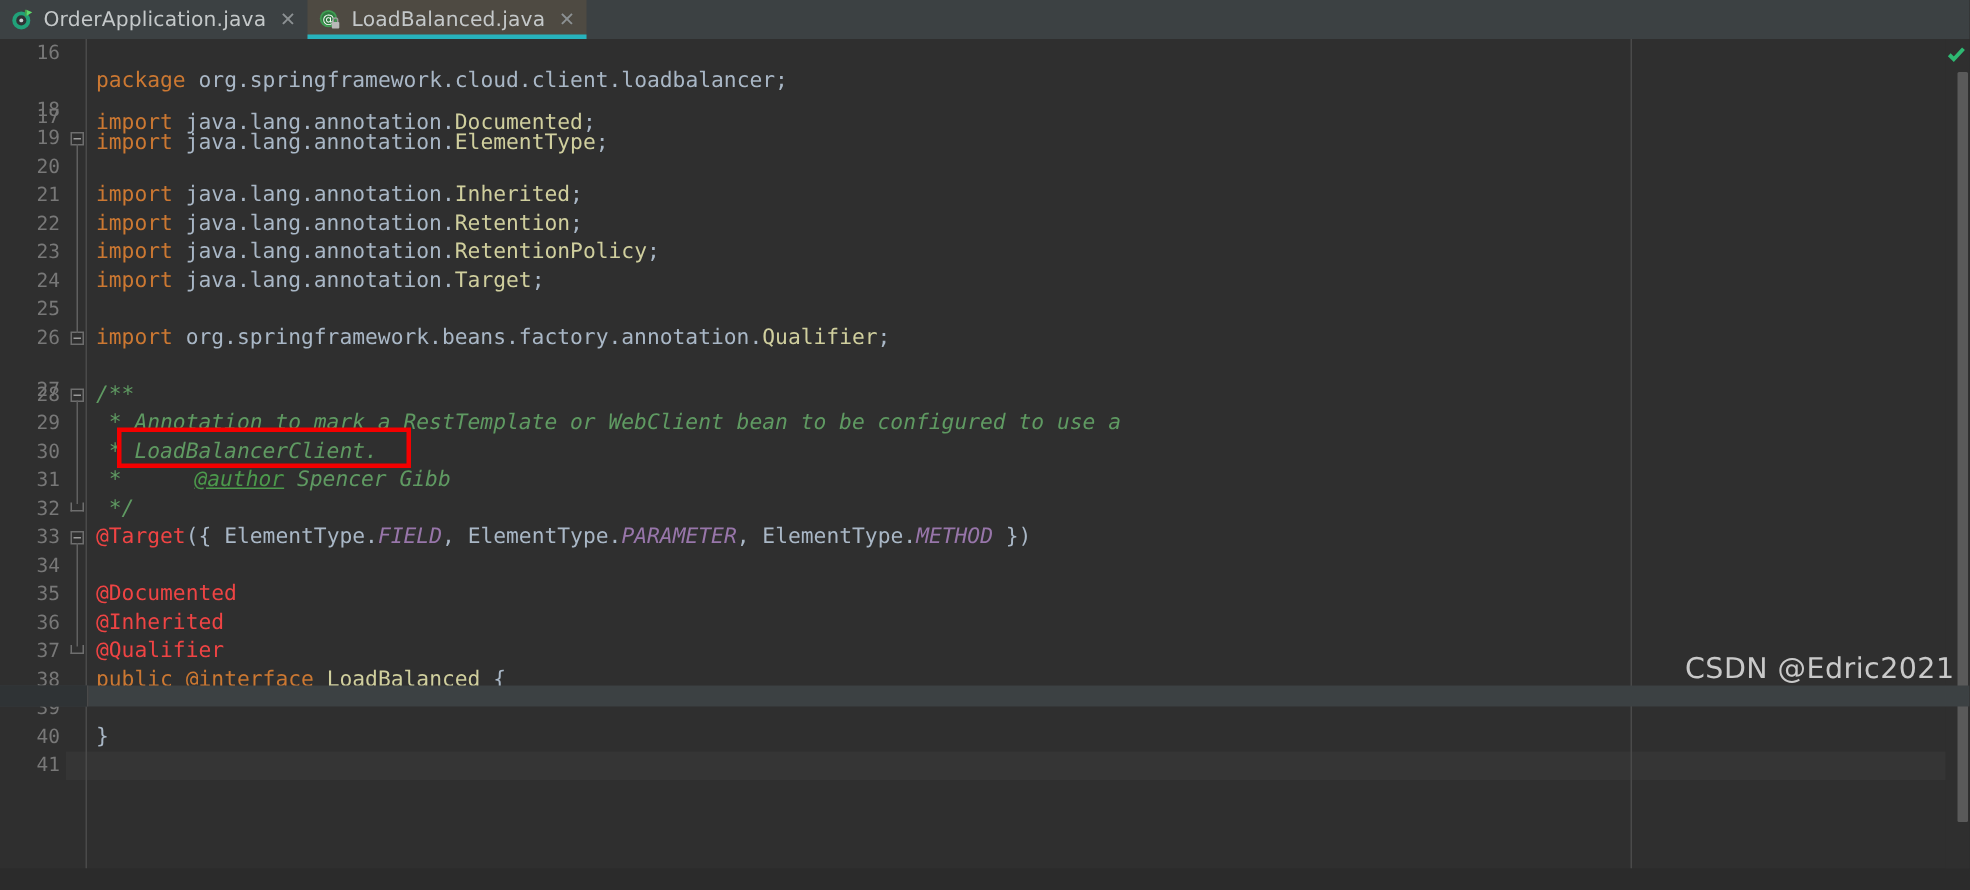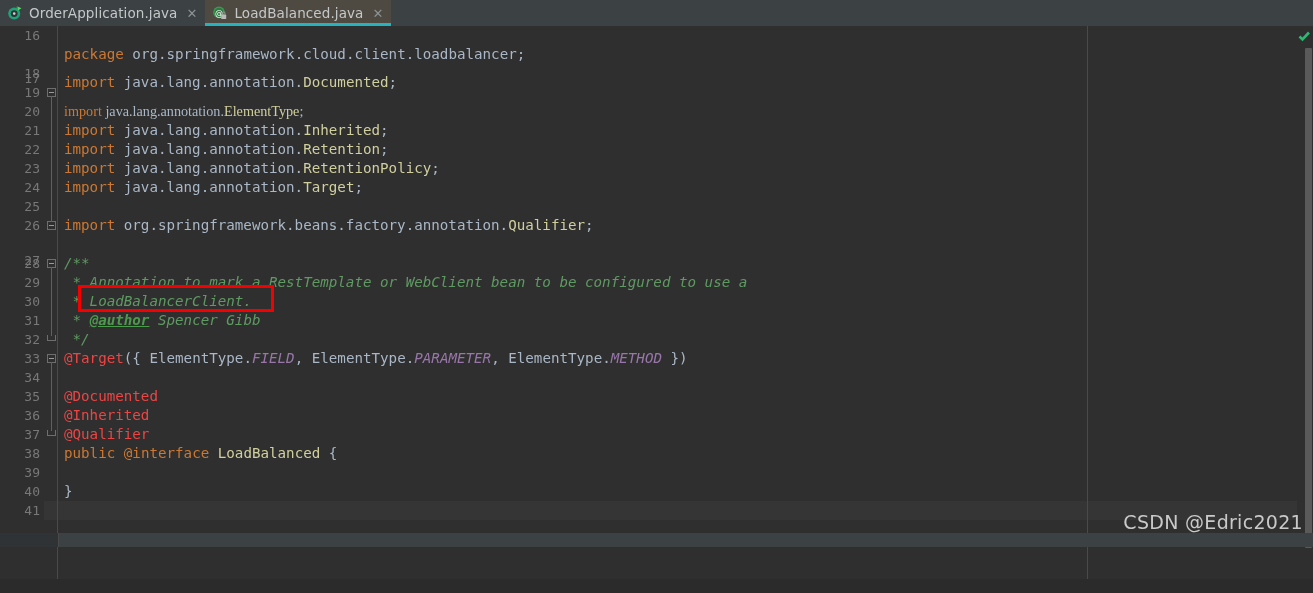--- a/index.html
+++ b/index.html
@@ -10,21 +10,21 @@
   body {
     width: 1313px;
     height: 593px;
     overflow: hidden;
     font-family: "DejaVu Sans Mono", monospace;
   }
 
   #app {
     position: relative;
     width: 1313px;
-    height: 547px;
+    height: 471px;
     background: #2f2f2f;
   }
 
   
   .tabbar {
     position: absolute;
     left: 0; top: 0;
     width: 1313px;
     height: 26px;
     background: #3c4143;
@@ -127,21 +127,21 @@
     height: 19px;
     background: #353535;
   }
 
   
   .kw   { color: #cc7832; }
   .cls  { color: #d0cf9e; }
   .pkg  { color: #a9b7c6; }
   .anno { color: #ef4444; }
   .cmt  { color: #5f9a62; font-style: italic; }
-  .cmt-tag { color: #4c9a4c; font-style: italic; font-weight: bold; text-decoration: underline; }
+  .cmt-tag { color: #4c9a4c; font-style: italic; font-weight: normal; text-decoration: underline; margin-left: 40px; }
   .enumc{ color: #9876aa; font-style: italic; }
   .type { color: #a9b7c6; }
   .brace{ color: #a9b7c6; }
 
   
   .fold-marker {
     position: absolute;
     left: 3px;
     width: 9px; height: 9px;
     border: 1px solid #6e6e6e;
@@ -311,21 +311,21 @@
         <div class="fold-line" style="top: 70px; height: 126px;"></div>
         <div class="fold-line" style="top: 241px; height: 69px;"></div>
         <div class="fold-line" style="top: 336px; height: 69px;"></div>
       </div>
     <div class="gutter-sep"></div>
     <div class="codearea" id="codearea">
         <div class="line" style="top: 0px;"></div>
         <div class="line" style="top: 19px; text-align: right;"><span class="kw">package</span><span class="pkg"> org.springframework.cloud.client.loadbalancer;</span></div>
         <div class="line" style="top: 38px;"></div>
         <div class="line" style="top: 47px;"><span class="kw">import</span><span class="pkg"> java.lang.annotation.</span><span class="cls">Documented</span><span class="pkg">;</span></div>
-        <div class="line" style="top: 76px; font-family: Liberation Serif, serif;"><span class="kw">import</span><span class="pkg"> java.lang.annotation.</span><span class="cls">ElementType</span><span class="pkg">;</span></div>
+        <div class="line" style="top: 60px;"><span class="kw">import</span><span class="pkg"> java.lang.annotation.</span><span class="cls">ElementType</span><span class="pkg">;</span></div>
         <div class="line" style="top: 95px;"><span class="kw">import</span><span class="pkg"> java.lang.annotation.</span><span class="cls">Inherited</span><span class="pkg">;</span></div>
         <div class="line" style="top: 114px;"><span class="kw">import</span><span class="pkg"> java.lang.annotation.</span><span class="cls">Retention</span><span class="pkg">;</span></div>
         <div class="line" style="top: 133px;"><span class="kw">import</span><span class="pkg"> java.lang.annotation.</span><span class="cls">RetentionPolicy</span><span class="pkg">;</span></div>
         <div class="line" style="top: 152px;"><span class="kw">import</span><span class="pkg"> java.lang.annotation.</span><span class="cls">Target</span><span class="pkg">;</span></div>
         <div class="line" style="top: 171px;"></div>
         <div class="line" style="top: 190px;"><span class="kw">import</span><span class="pkg"> org.springframework.beans.factory.annotation.</span><span class="cls">Qualifier</span><span class="pkg">;</span></div>
         <div class="line" style="top: 209px;"></div>
         <div class="line" style="top: 228px;"><span class="cmt">/**</span></div>
         <div class="line" style="top: 247px;"><span class="cmt"> * Annotation to mark a RestTemplate or WebClient bean to be configured to use a</span></div>
         <div class="line" style="top: 266px;"><span class="cmt"> * LoadBalancerClient.</span></div>

